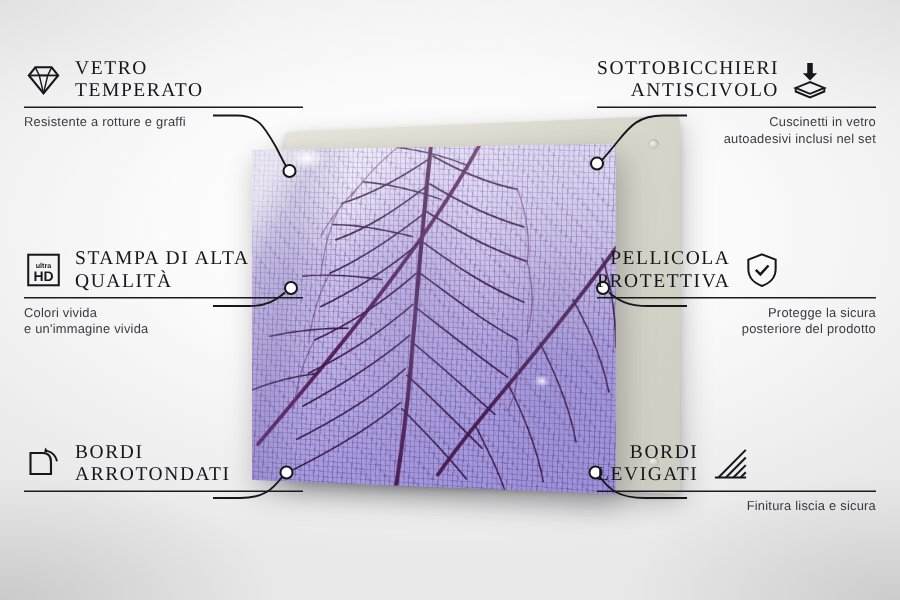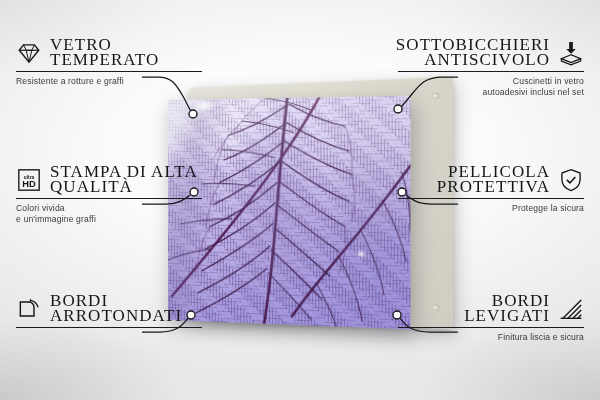--- a/index.html
+++ b/index.html
@@ -93,27 +93,27 @@
     position:absolute;left:10px;top:226px;width:250px;height:16px;
     background:radial-gradient(ellipse at center, rgba(80,80,80,.30), rgba(80,80,80,0) 72%);
     filter:blur(2px);
   }
 
   
   .callout{position:absolute;width:186px;}
   .callout.left{text-align:left;}
   .callout.right{text-align:right;}
   .head{display:flex;align-items:center;gap:8px;}
-  .callout.right .head{justify-content:flex-end;}
+  .callout.right .head{justify-content:flex-start;}
   .callout.left .head{justify-content:flex-start;}
   .ico{flex:0 0 auto;width:26px;height:26px;color:#17171a;}
   .ico svg{display:block;width:26px;height:26px;}
   .title{
     font-family:"Liberation Serif",serif;
-    font-size:17px;letter-spacing:1.05px;line-height:14.5px;
+    font-size:13px;letter-spacing:1.05px;line-height:14.5px;
     color:#16161a;text-transform:uppercase;font-weight:400;
   }
   .rule{height:1px;background:#1b1b1e;margin-top:4px;}
   .sub{
     font-family:Liberation Sans, sans-serif;
     font-size:8.6px;line-height:11px;color:#3a3a3f;margin-top:4px;letter-spacing:.15px;
   }
 
   
   #c-vetro   {left:16px;  top:38px;}
@@ -262,21 +262,21 @@
         </svg>
       </span>
       <div class="title">
         <div>STAMPA DI ALTA</div>
         <div>QUALITÀ</div>
       </div>
     </div>
     <div class="rule"></div>
     <div class="sub">
       <div>Colori vivida</div>
-      <div>e un'immagine graffi</div>
+      <div>e un'immagine vivida</div>
     </div>
   </div>
 
   <div class="callout left" id="c-bordi-r">
     <div class="head">
       <span class="ico">
         <svg viewBox="0 0 24 24" fill="none" stroke="currentColor" stroke-width="1.3">
           <path d="M4 5.5 H11.5 C15 5.5 16.6 7.5 16.6 11 V18.5 H4 Z"></path>
           <path d="M14.2 4.2 C17.4 5 19.6 7.4 20.3 10.6" stroke-width="1.2"></path>
           <path d="M13 2.2 L14.9 4.4 L12.4 5.6 Z" fill="currentColor" stroke="none"></path>
@@ -320,20 +320,21 @@
       <span class="ico">
         <svg viewBox="0 0 24 24" fill="none" stroke="currentColor" stroke-width="1.25">
           <path d="M12 2.4 L20.4 5.6 V11.4 C20.4 16.6 16.8 20.2 12 21.8 C7.2 20.2 3.6 16.6 3.6 11.4 V5.6 Z"></path>
           <path d="M8.2 11.9 L11 14.7 L16 9.2" stroke-width="1.5"></path>
         </svg>
       </span>
     </div>
     <div class="rule"></div>
     <div class="sub">
       <div>Protegge la sicura</div>
+      <div>posteriore del prodotto</div>
     </div>
   </div>
 
   <div class="callout right" id="c-bordi-l">
     <div class="head">
       <div class="title">
         <div>BORDI</div>
         <div>LEVIGATI</div>
       </div>
       <span class="ico">

